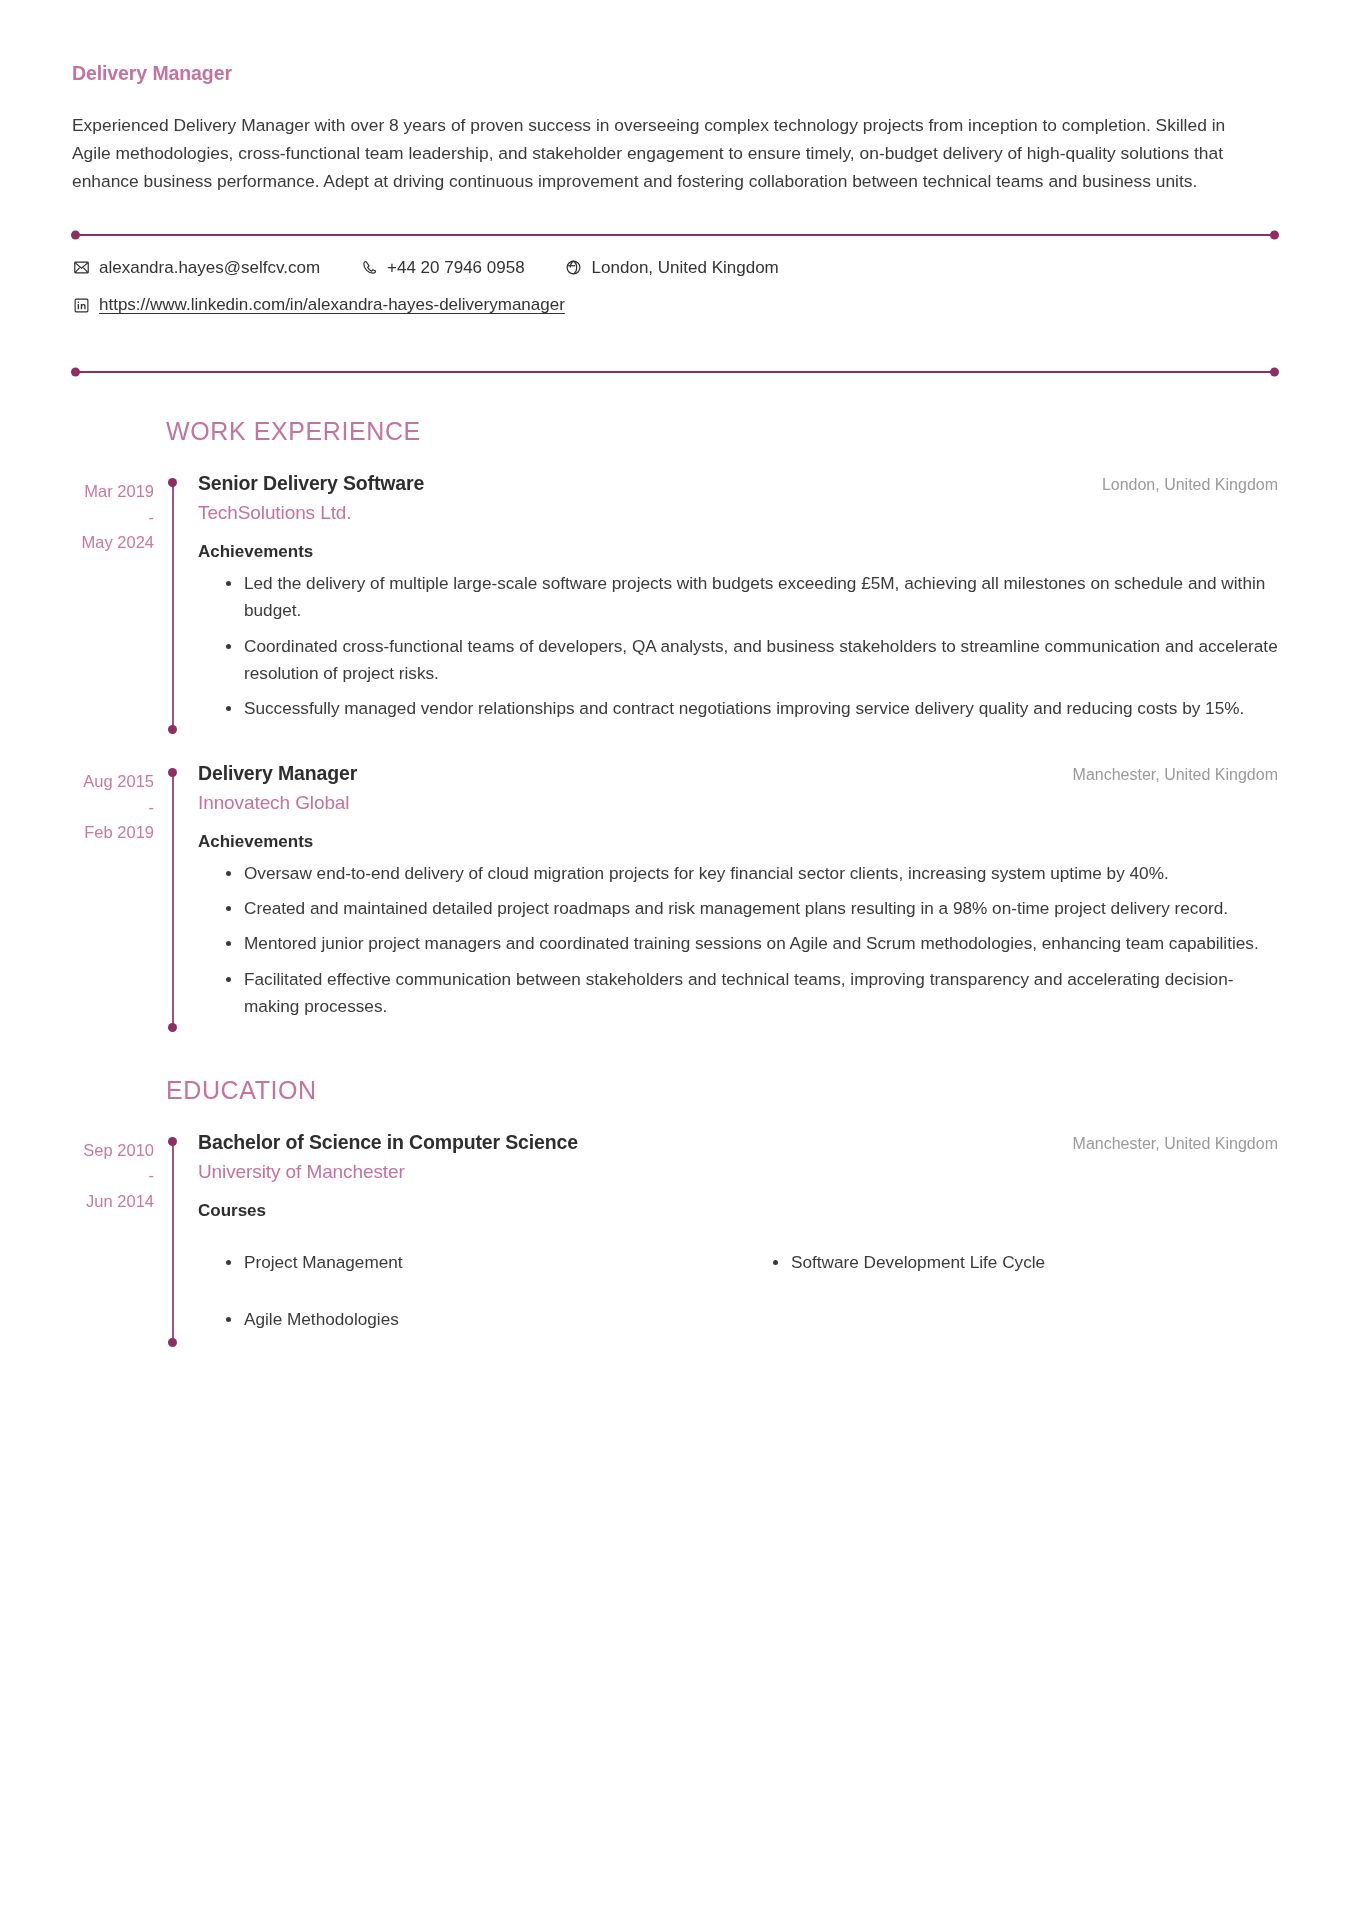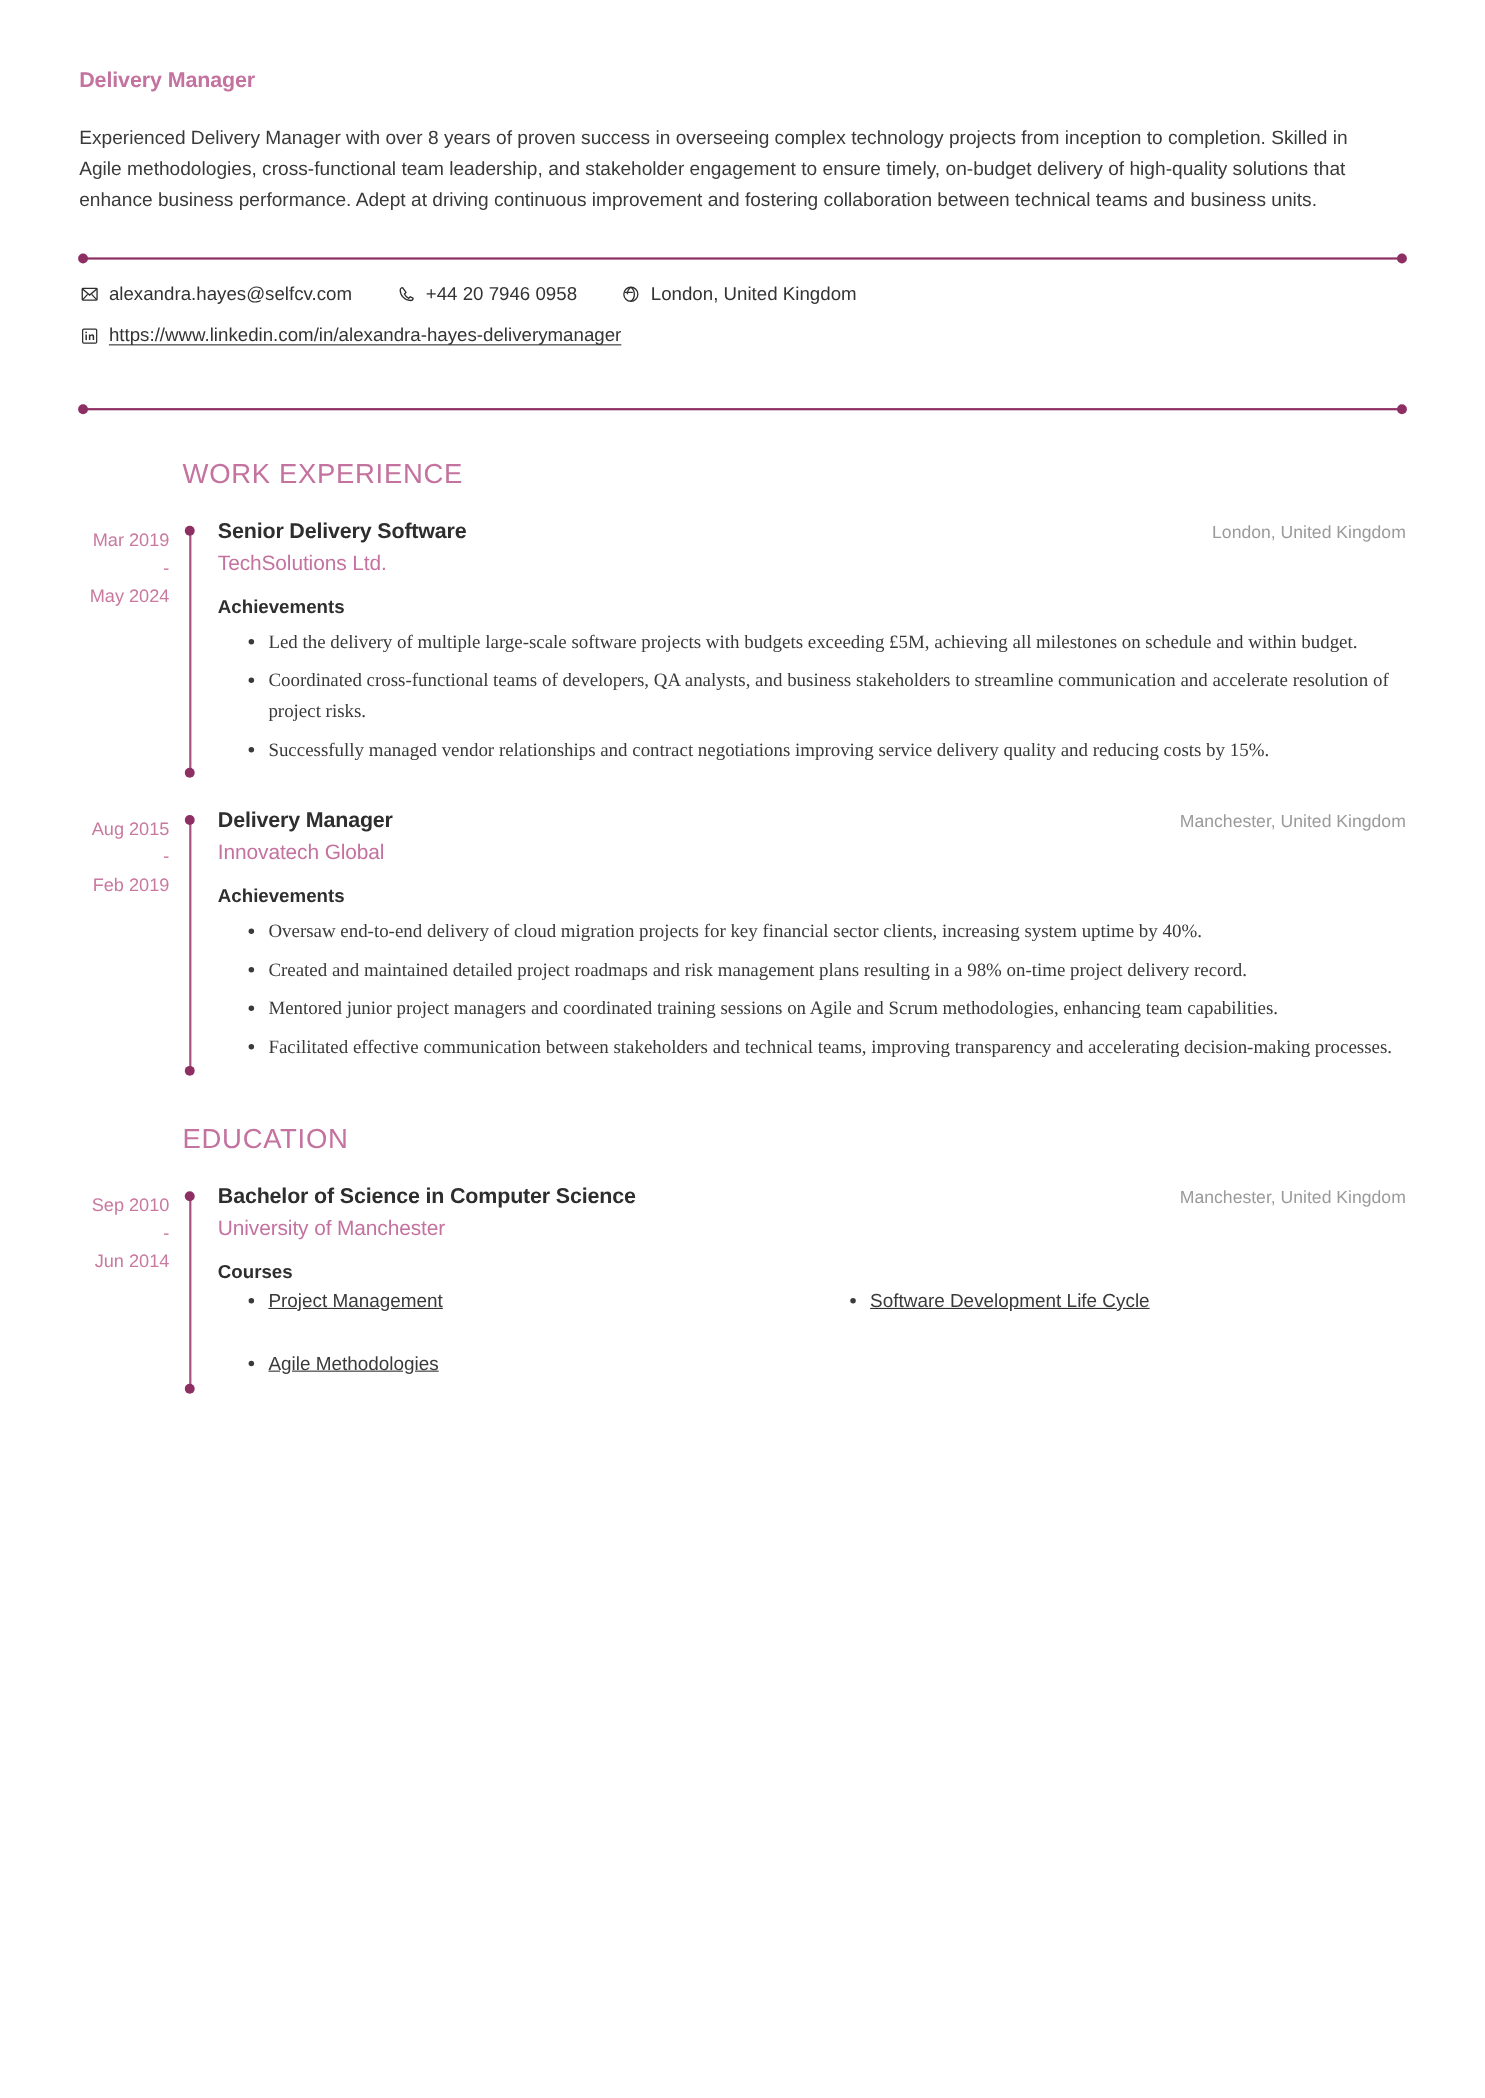--- a/index.html
+++ b/index.html
@@ -209,41 +209,39 @@
     margin: 8px 0 0 0;
     padding-left: 46px;
     list-style: none;
   }
   ul.bullets li {
     position: relative;
     font-size: 17.2px;
     line-height: 1.58;
     color: #3a3a3a;
     margin-bottom: 8px;
-    font-family: Liberation Serif, serif;
   }
   ul.bullets li:last-child { margin-bottom: 0; }
   ul.bullets li::before {
     content: "";
     position: absolute;
     left: -18px;
     top: 11px;
     width: 5px;
     height: 5px;
     border-radius: 50%;
     background: #3a3a3a;
   }
 
   ul.courses {
-    margin: 2px 0 0 0;
+    margin: 28px 0 0 0;
     padding-left: 46px;
     list-style: none;
     column-count: 2;
     column-gap: 60px;
-    text-decoration: underline;
   }
   ul.courses li {
     position: relative;
     font-size: 17.2px;
     line-height: 1.6;
     color: #3a3a3a;
     margin-bottom: 30px;
     break-inside: avoid;
   }
   ul.courses li::before {

